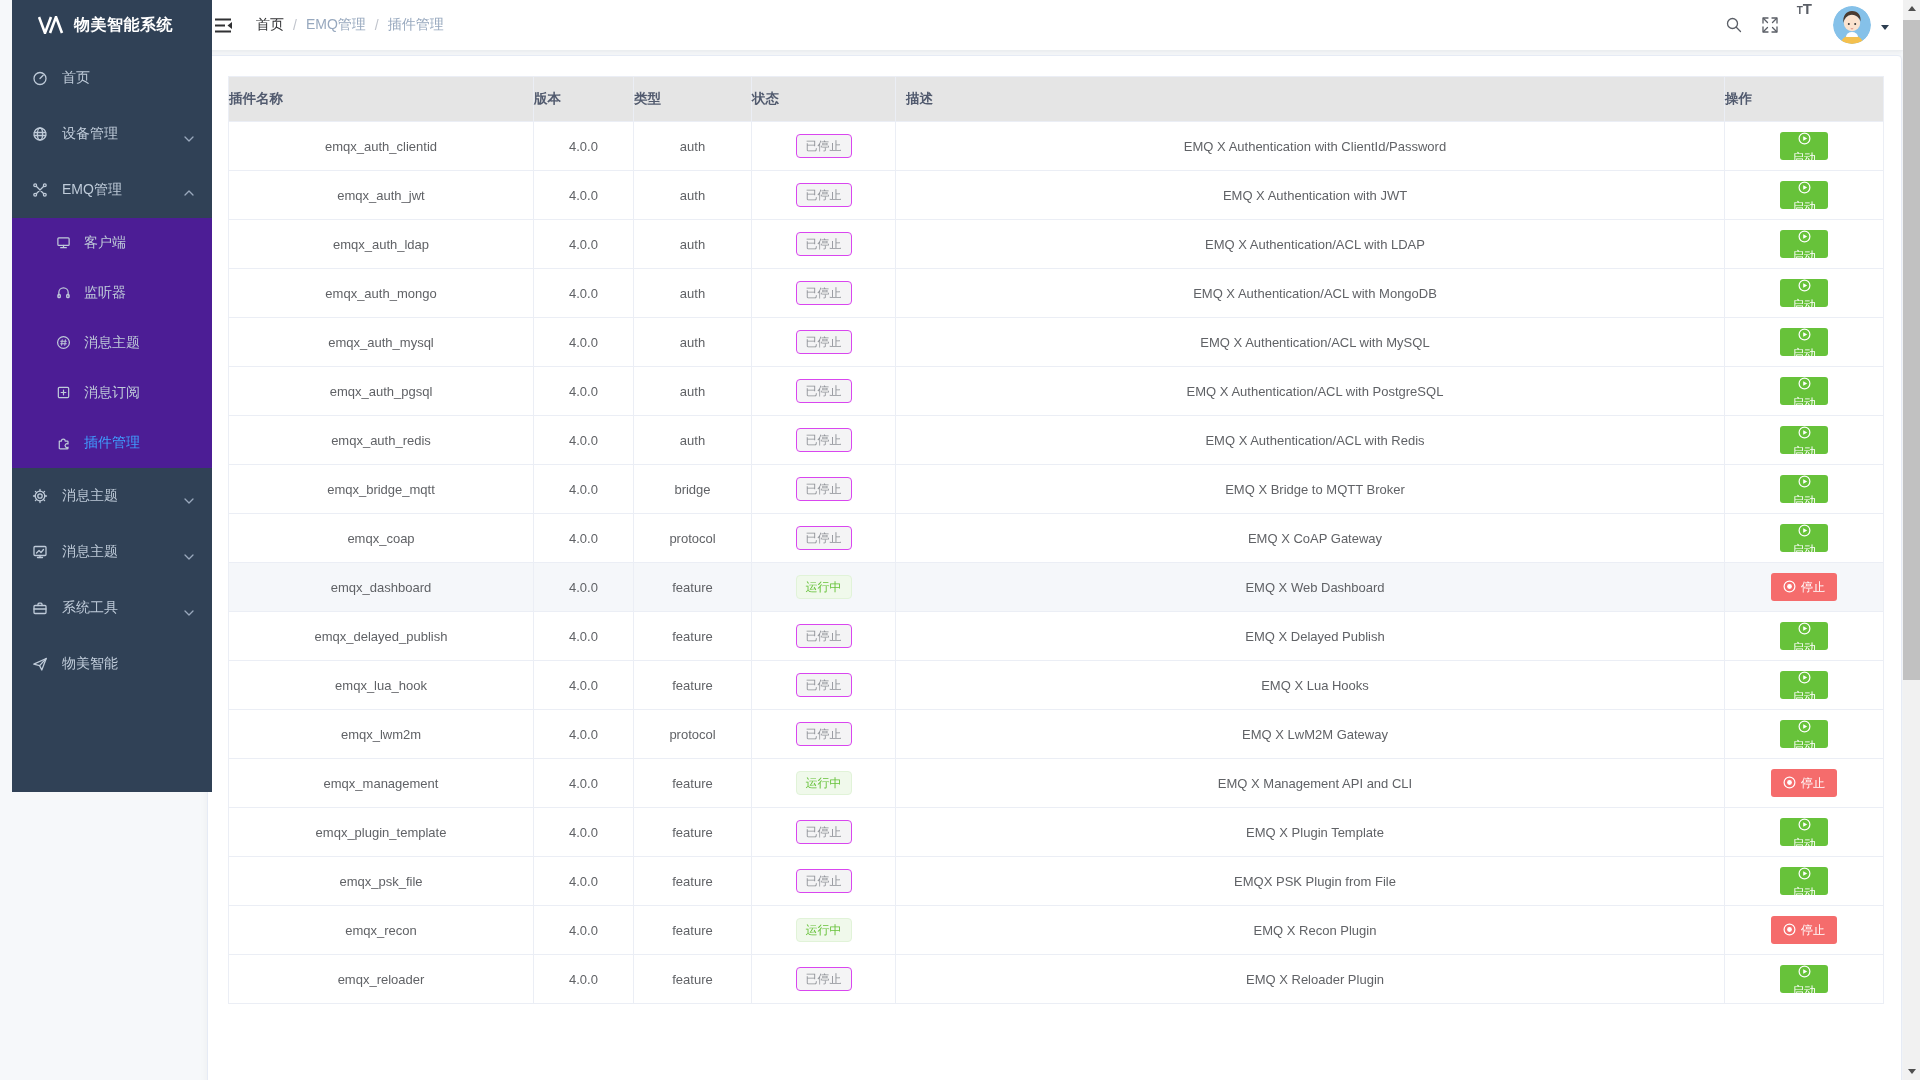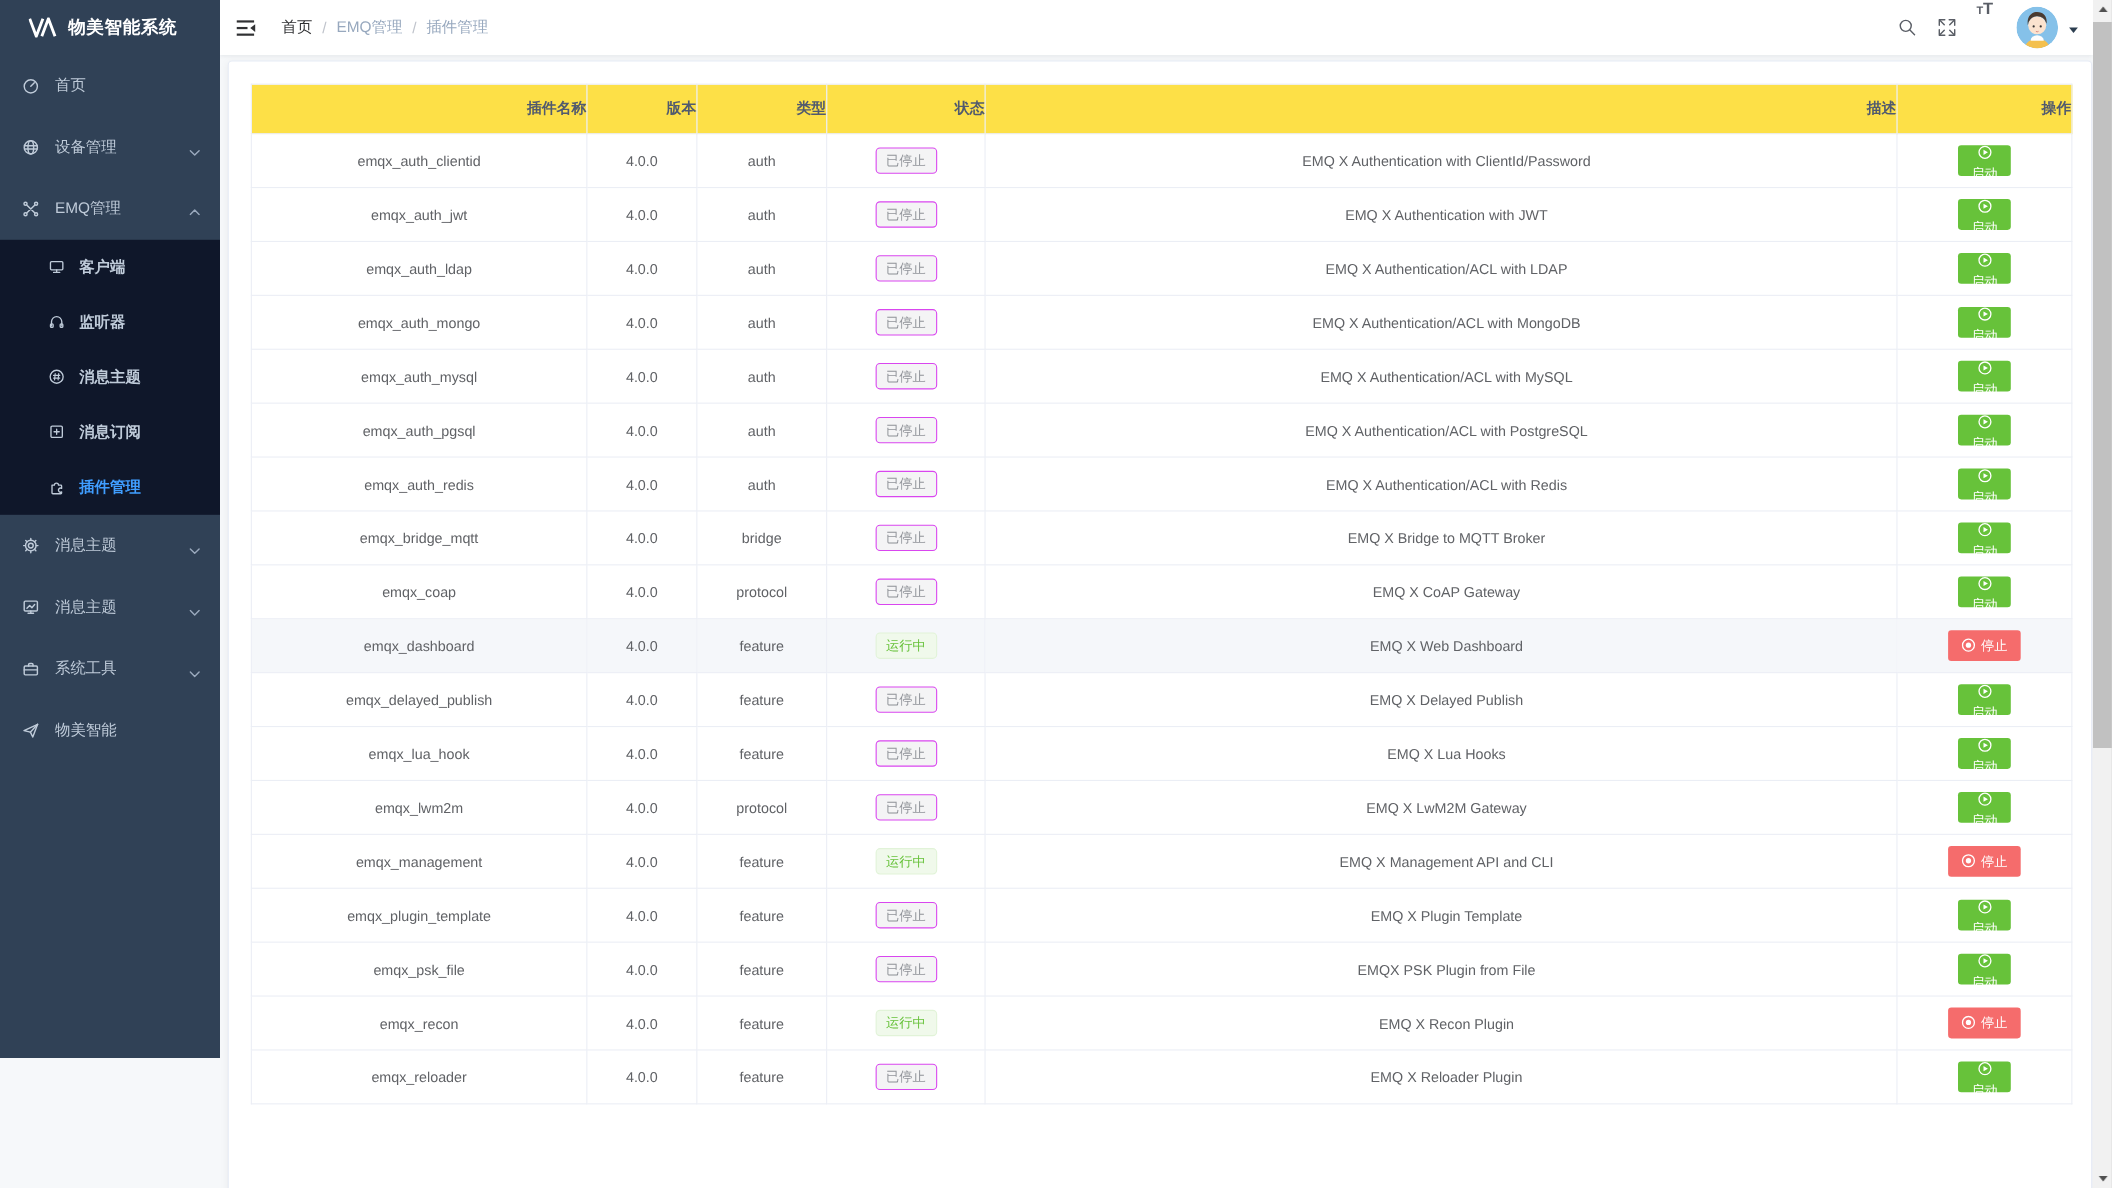--- a/index.html
+++ b/index.html
@@ -1,30 +1,30 @@
 <!DOCTYPE html>
 <html><head>
 <meta charset="utf-8">
 <style>
   * { margin:0; padding:0; box-sizing:border-box; }
   html,body { width:1920px; height:1080px; overflow:hidden;
     font-family:"Liberation Sans","DejaVu Sans",sans-serif; background:#f6f8fa; }
 
   
-  .sidebar { position:fixed; left:0; top:0; width:200px; height:961px; background:#304156; z-index:20; }
+  .sidebar { position:fixed; left:12px; top:0; width:200px; height:792px; background:#304156; z-index:20; }
   .logo-row { height:50px; display:flex; align-items:center; padding-left:26px; gap:10px; }
   .logo-mark { color:#fff; flex:0 0 auto; display:flex; }
   .logo-title { color:#fff; font-weight:bold; font-size:16px; letter-spacing:.5px; }
   .menu { color:#bfcbd9; font-size:14px; }
   .menu-item { height:56px; display:flex; align-items:center; padding:0 20px; cursor:pointer; position:relative; }
   .mi-icon { width:16px; height:16px; margin-right:14px; color:#bfcbd9; flex:0 0 auto; }
   .mi-label { flex:1 1 auto; white-space:nowrap; }
   .mi-chevron { position:absolute; right:18px; top:50%; margin-top:-4px; color:#9aa9bd; }
   .mi-chevron.up { transform:rotate(180deg); }
-  .submenu { background:#0f172a;font-weight:bold; }
+  .submenu { background:#4c1d95; }
   .submenu .menu-item { height:50px; padding-left:44px; }
   .submenu .mi-icon { margin-right:12px; }
   .menu-item.active { color:#409EFF; }
 
   
   .main { position:absolute; left:200px; top:0; width:1703px; }
   .navbar { height:50px; background:#fff; display:flex; align-items:center;
     box-shadow:0 1px 4px rgba(0,21,41,.08); position:relative; z-index:5; }
   .hamburger { padding:0 15px; height:50px; display:flex; align-items:center; cursor:pointer; color:#303133; }
   .breadcrumb { display:flex; align-items:center; font-size:14px; margin-left:8px; }
@@ -38,22 +38,22 @@
   .avatar-wrap { display:flex; align-items:center; margin-left:12px; cursor:pointer; }
   .avatar { width:38px; height:38px; border-radius:50%; overflow:hidden; display:block; }
   .caret-down { width:0; height:0; border:4px solid transparent; border-top:5px solid #2c3e50;
     margin-left:10px; margin-top:9px; }
 
   
   .content { padding:5px 1px 0 7px; }
   .card { background:#fff; border:1px solid #e6ebf5; border-radius:4px; padding:20px;
     box-shadow:0 2px 8px rgba(0,0,0,.05); height:1200px; }
   table.plugins { width:1655px; border-collapse:collapse; table-layout:fixed; font-size:13px; color:#606266; }
-  table.plugins th { height:45px; background:#fde047; color:#515a6e; font-weight:bold; font-size:13.5px;
-    border:1px solid #ebeef5; text-align:right; }
+  table.plugins th { height:45px; background:#e5e5e5; color:#515a6e; font-weight:bold; font-size:13.5px;
+    border:1px solid #ebeef5; text-align:left; }
   table.plugins td { height:49px; border:1px solid #ebeef5; text-align:center; overflow:hidden;
     white-space:nowrap; background:#fff; }
   th.c-desc, td.c-desc { text-align:left; padding-left:10px;margin-top:12px; }
   tr.hover-row td { background:#f5f7fa; }
   .tag { display:inline-block; height:24px; line-height:22px; padding:0 9px; border-radius:4px; font-size:12px; }
   .tag.stopped { background:#f4f4f5; border:1px solid #d946ef; color:#909399; }
   .tag.running { background:#f0f9eb; border:1px solid #e1f3d8; color:#67c23a; }
   .btn { display:inline-flex; align-items:center; gap:5px; height:28px; padding:0 12px;
     border:none; border-radius:3px; color:#fff; font-size:12px; cursor:pointer; line-height:1; }
   .btn.start { background:#67c23a;flex-direction:column; }

